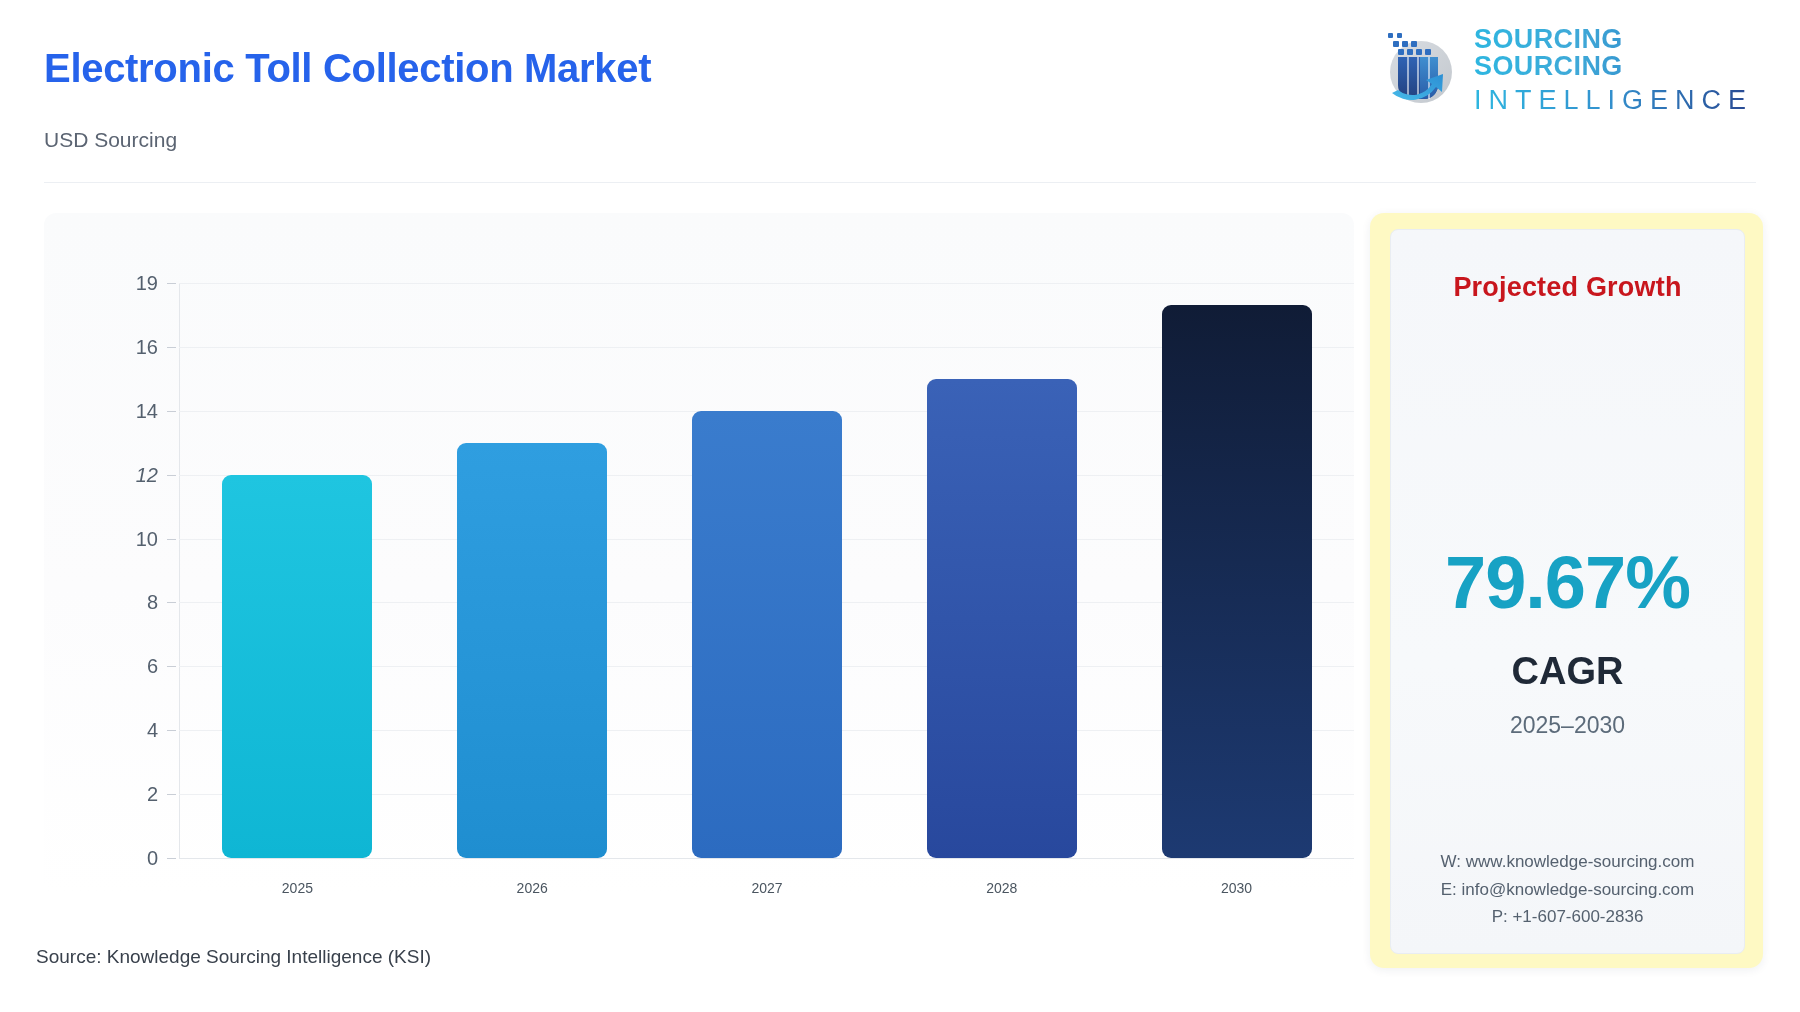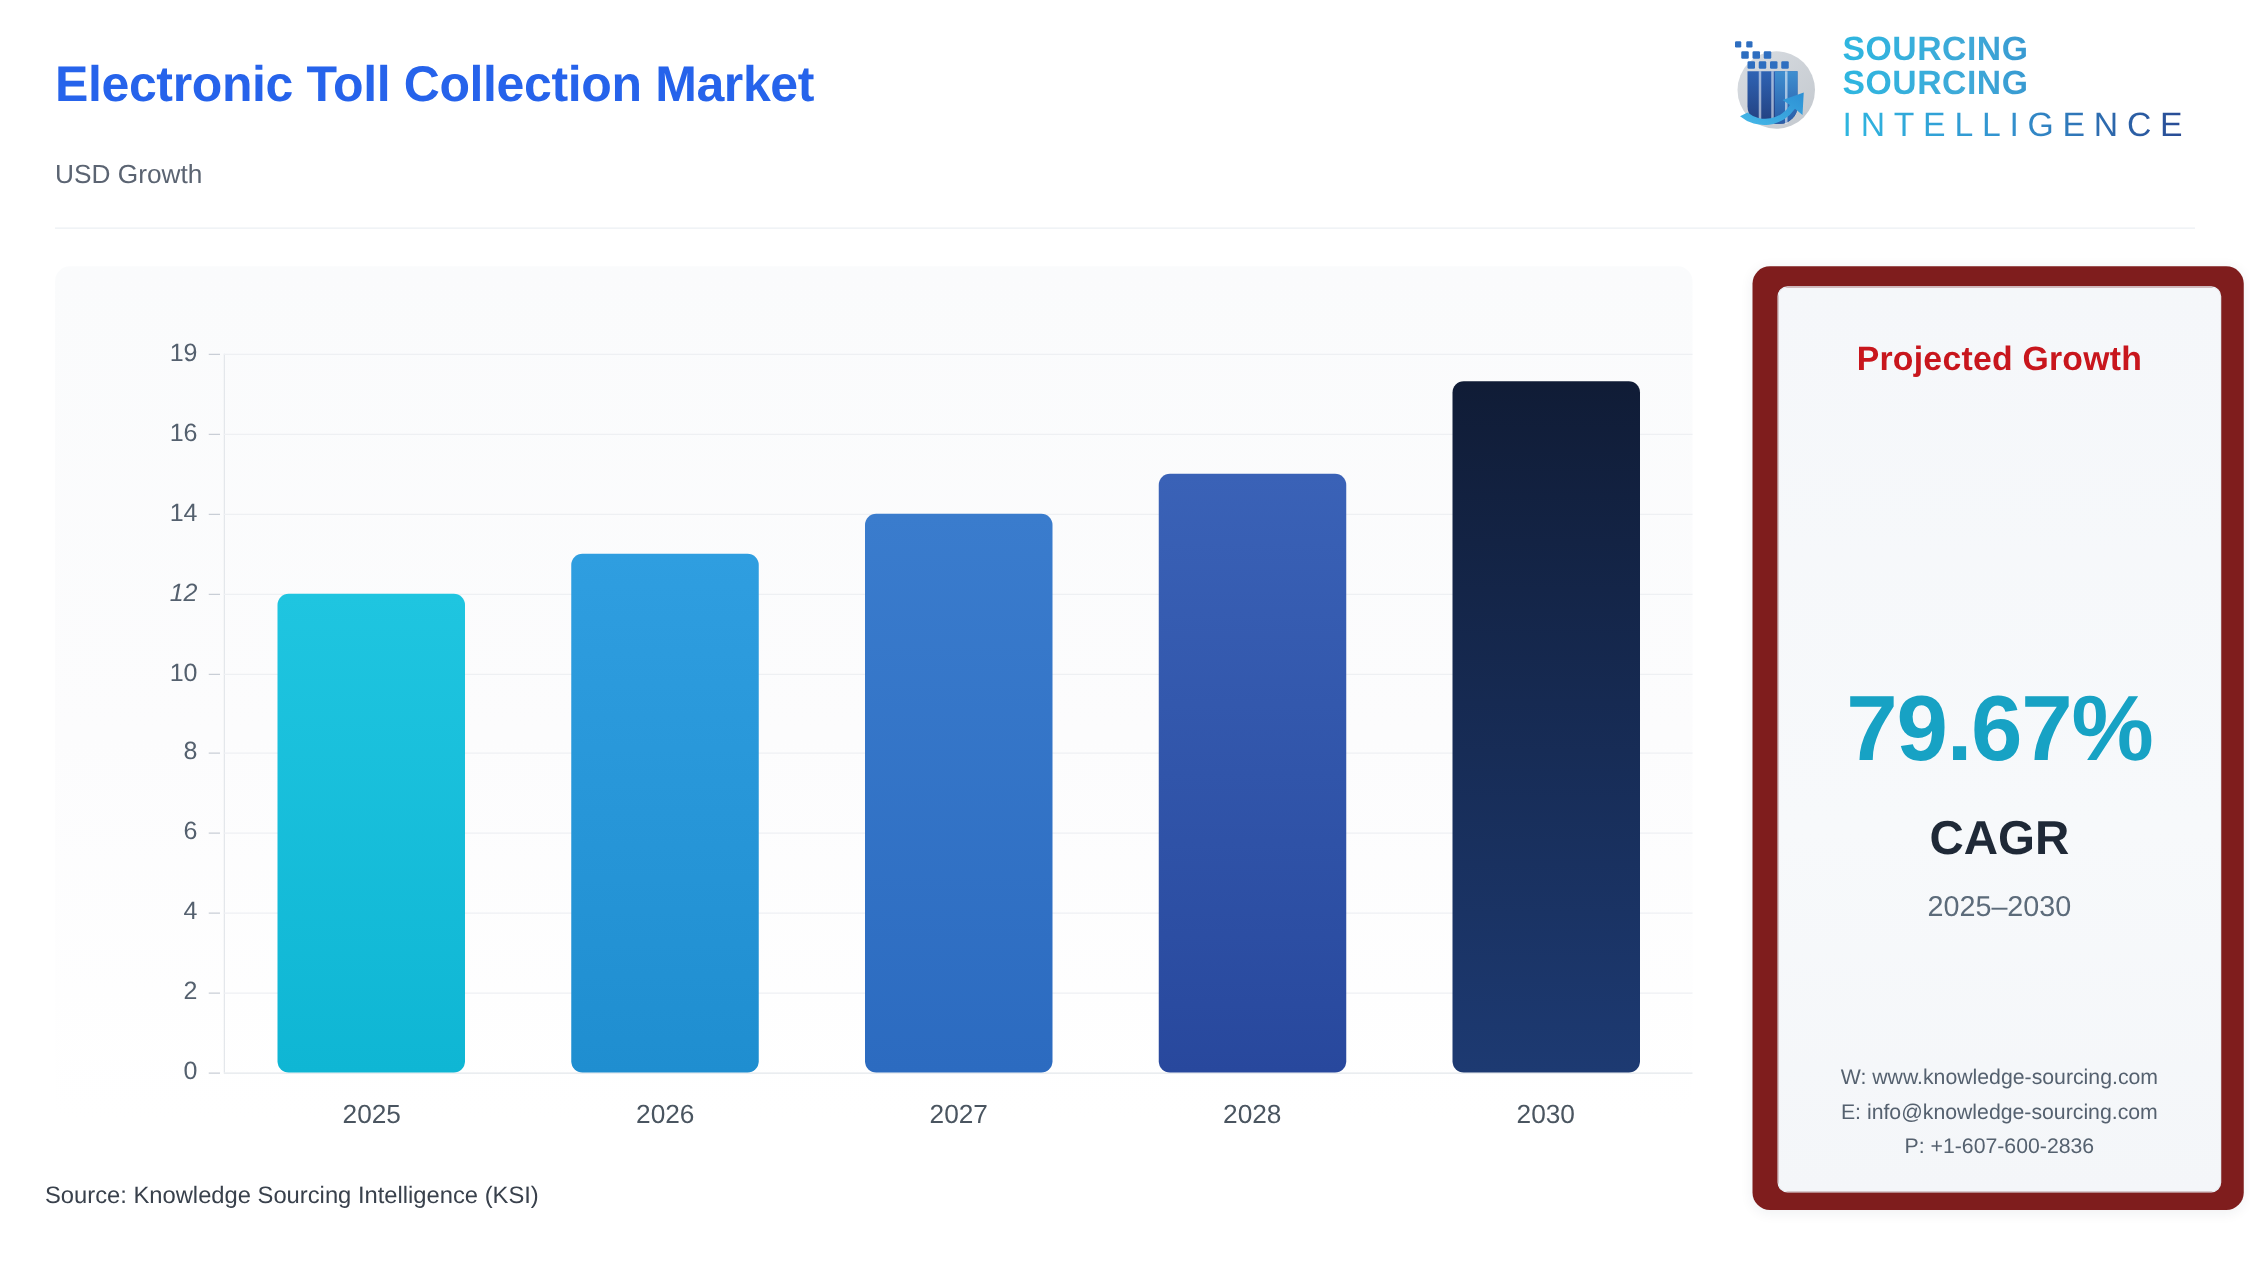--- a/index.html
+++ b/index.html
@@ -150,41 +150,41 @@
     height: 575px;
   }
   .bar {
     position: absolute;
     bottom: 0;
     border-radius: 9px 9px 9px 9px;
   }
   .xtick {
     position: absolute;
     top: 597px;
-    font-size: 21px;
+    font-size: 14px;
     color: #4a5560;
     transform: translateX(-50%);
     white-space: nowrap;
   }
   .source {
     position: absolute;
     left: 36px;
     top: 946px;
     font-size: 19px;
     color: #39414c;
   }
 
   
   .side-panel {
     position: absolute;
-    left: 1402px;
+    left: 1370px;
     top: 213px;
     width: 393px;
     height: 755px;
-    background: #7f1d1d;
+    background: #fef9c3;
     border-radius: 14px;
     box-shadow: 0 2px 10px rgba(30,45,70,0.07);
   }
   .side-inner {
     position: absolute;
     left: 20px;
     top: 16px;
     width: 353px;
     height: 723px;
     background: linear-gradient(180deg, #f5f7fa 0%, #f7f9fb 60%, #f4f6f9 100%);
@@ -243,21 +243,21 @@
     line-height: 1.62;
     margin-top: 20px;
   }
   .panel-contact div { white-space: nowrap; }
 </style>
 </head>
 <body>
 
 <div class="header">
   <div class="title">Electronic Toll Collection Market</div>
-  <div class="subtitle">USD Growth</div>
+  <div class="subtitle">USD Sourcing</div>
   <div class="header-rule"></div>
 
   <div class="logo">
     <div class="logo-mark">
       <svg width="86" height="86" viewBox="0 0 86 86" aria-hidden="true">
         <defs>
           <linearGradient id="gCircle" x1="0" y1="0" x2="1" y2="1">
             <stop offset="0%" stop-color="#d9dde2"></stop>
             <stop offset="100%" stop-color="#c3c8ce"></stop>
           </linearGradient>

